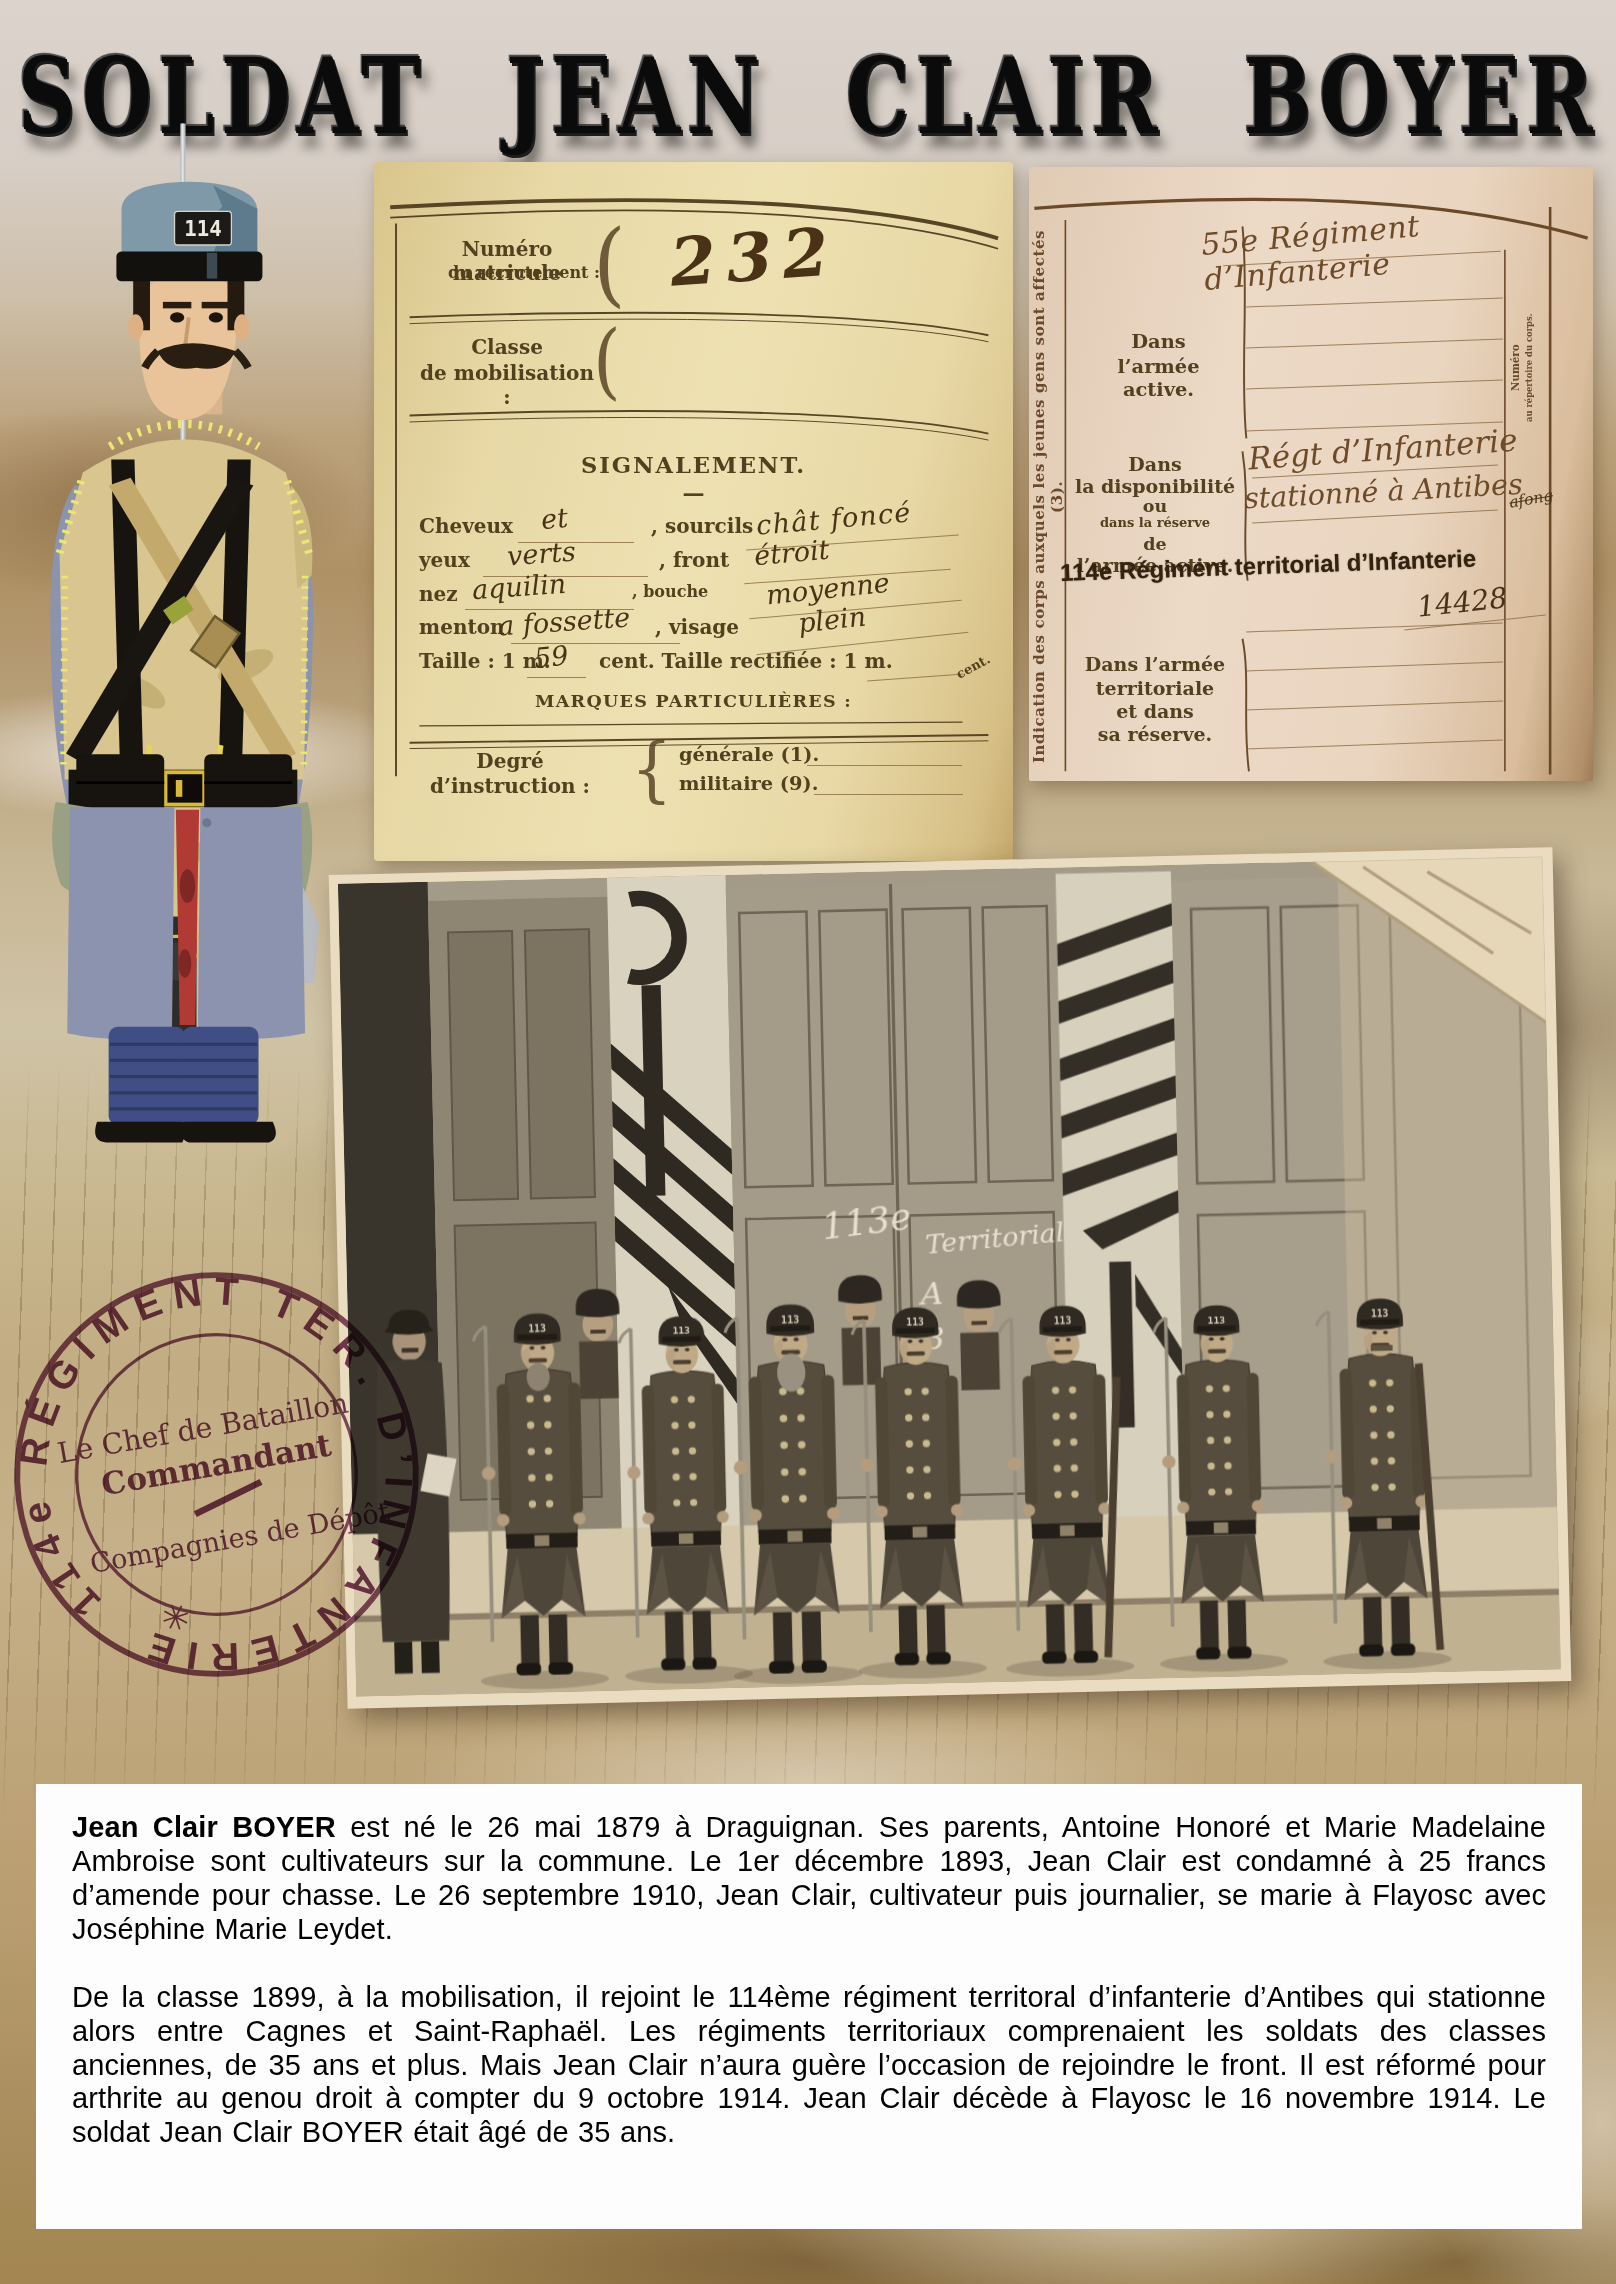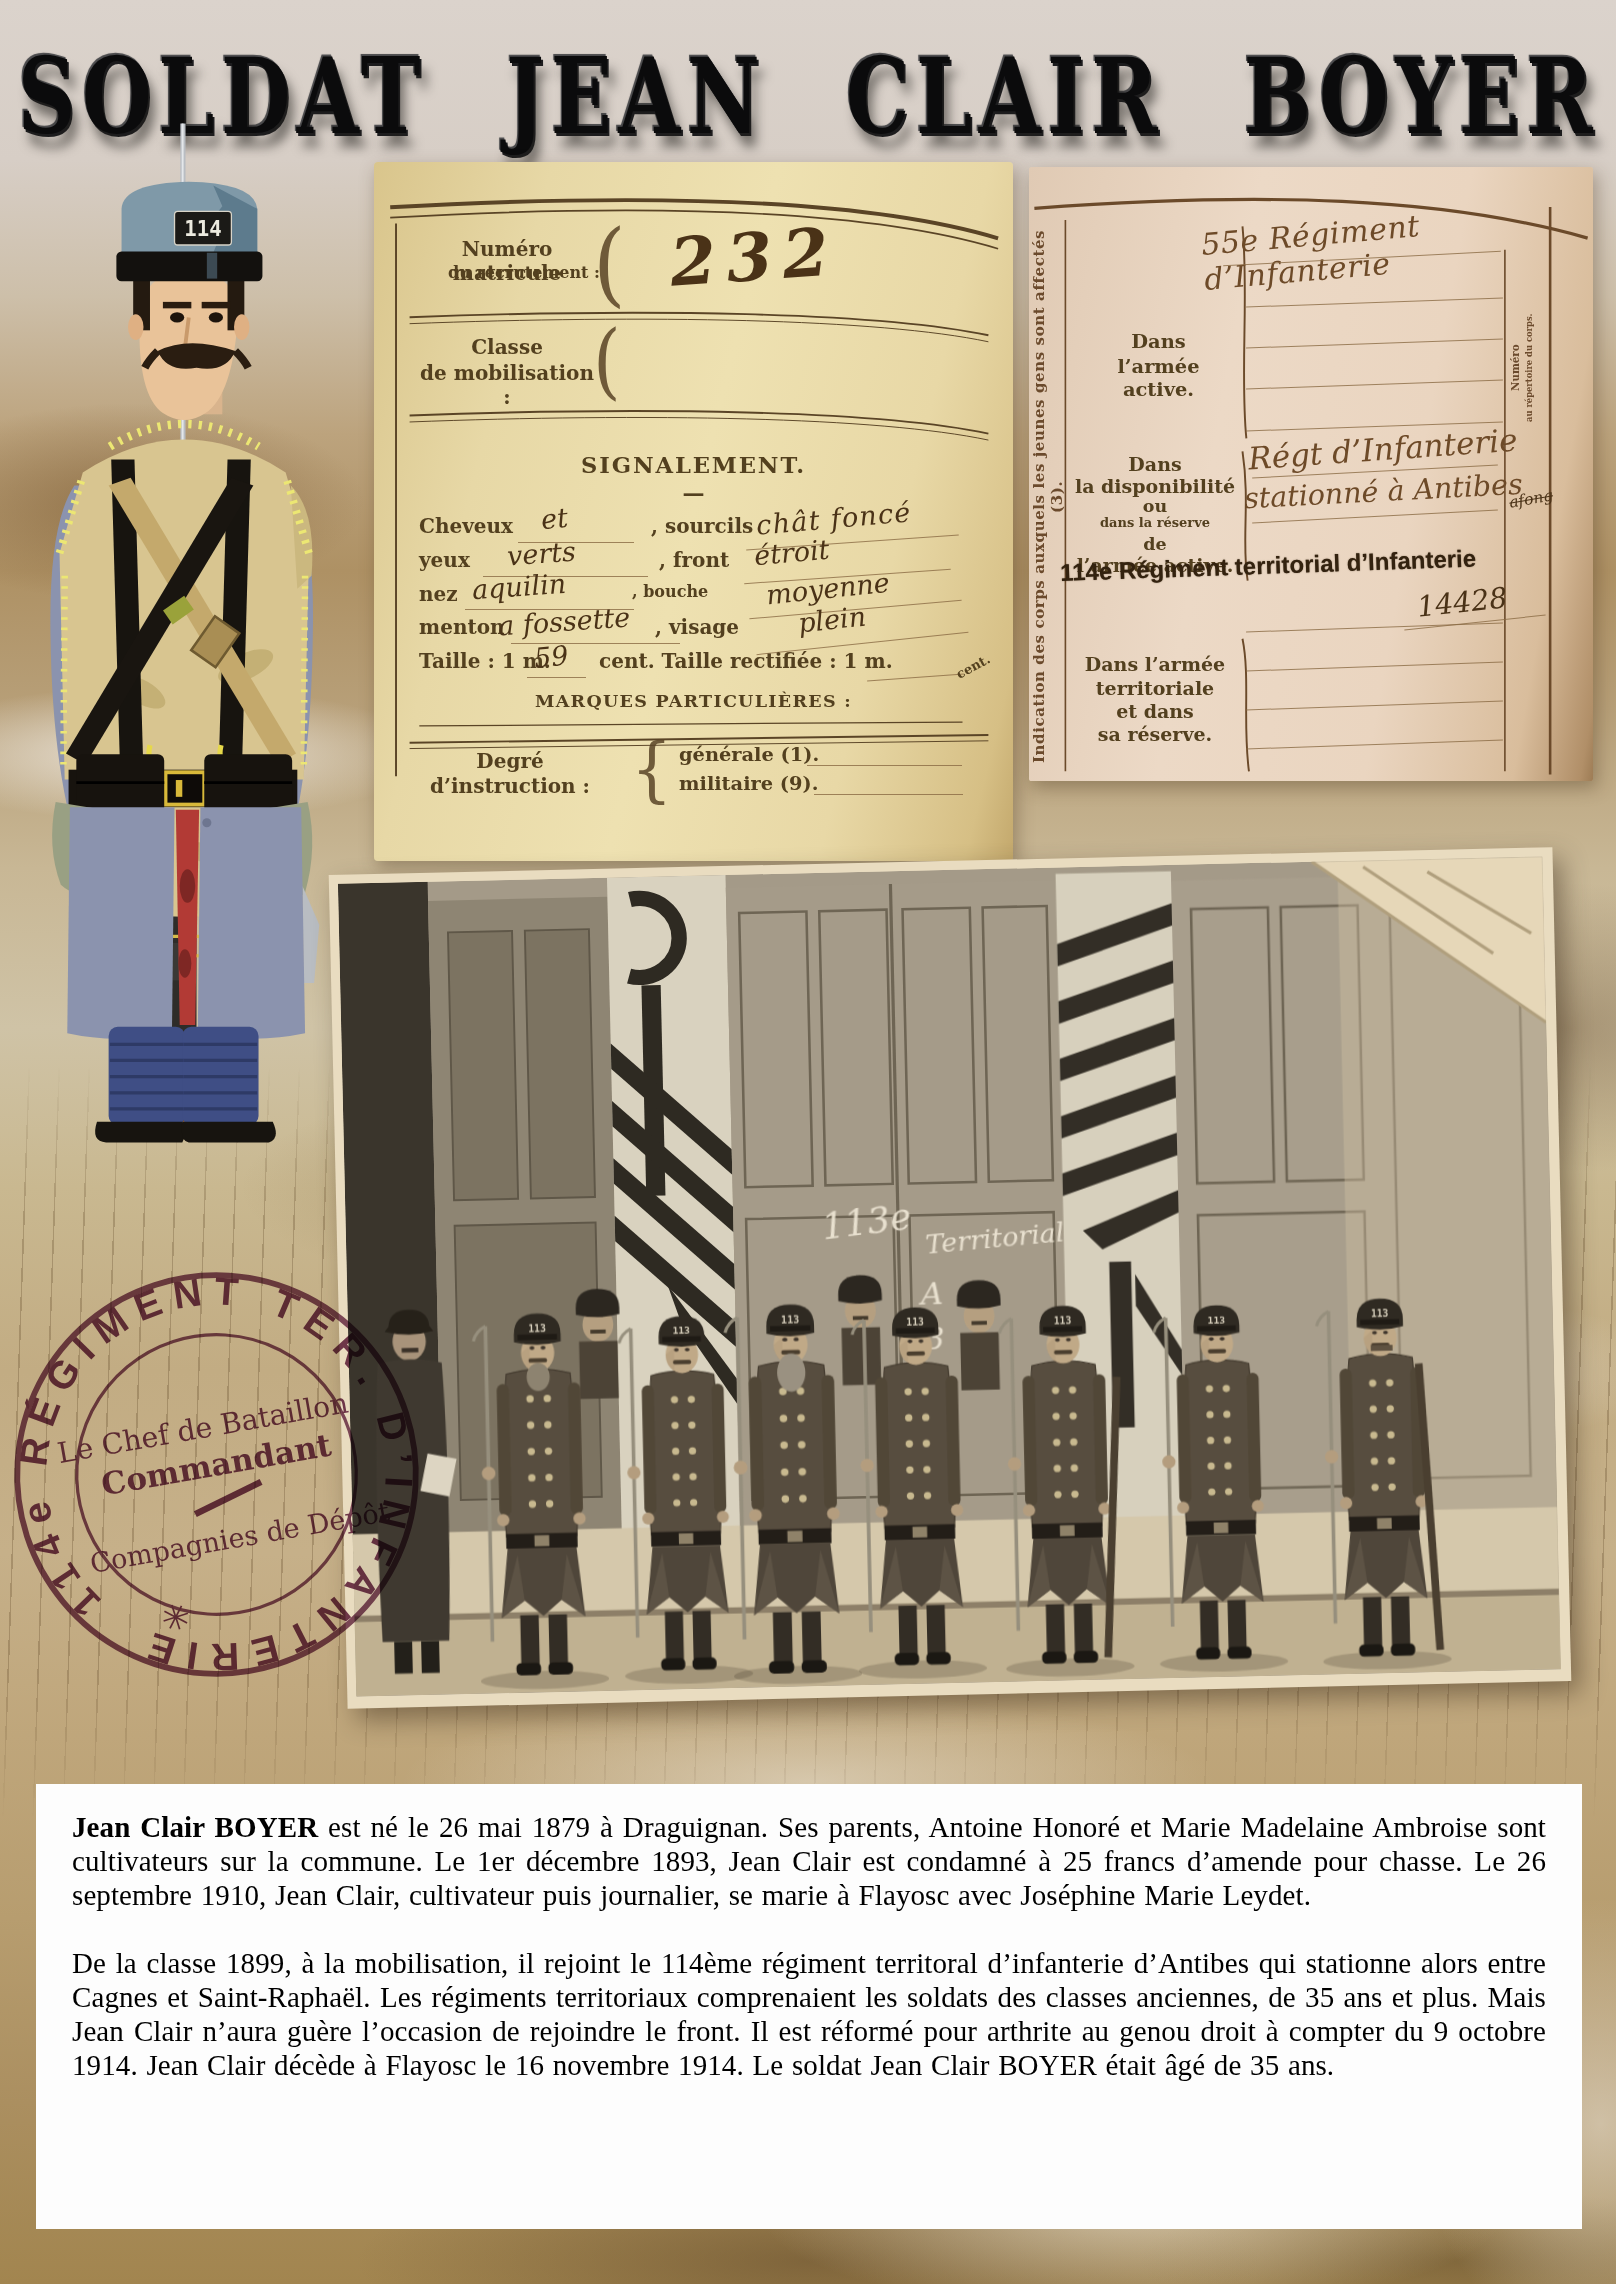--- a/index.html
+++ b/index.html
@@ -53,21 +53,21 @@
   .photo{position:absolute;left:338px;top:861px;width:1224px;height:834px;
      background:#e9dcc0;padding:9px 10.3px 11.6px 9px;box-sizing:border-box;
      transform:rotate(-1.3deg);box-shadow:9px 11.6px 26px rgba(50,35,20,.45);}
   .photo svg{display:block;width:100%;height:100%;}
   
   .stamp{position:absolute;left:-9.7px;top:1248px;width:453px;height:453px;
      mix-blend-mode:multiply;opacity:.93;z-index:30;}
   
   .textpanel{position:absolute;left:36px;top:1784px;width:1546px;height:445px;
      background:#fdfdfd;box-sizing:border-box;padding:27px 36px 0 36px;
-     font-family:Liberation Serif, serif;color:#000;}
+     font-family:Liberation Sans, sans-serif;color:#000;}
   .textpanel p{margin:0 0 34px 0;font-size:29px;line-height:1.17;text-align:justify;
      letter-spacing:0.1px;word-spacing:1.3px;}
   .z2{z-index:2}.z3{z-index:3}.z4{z-index:4}.z6{z-index:6}
 </style>
 </head>
 <body>
 
 <div class="page">
   <div class="bg-base"></div>
   <div class="bg-dark"></div>

